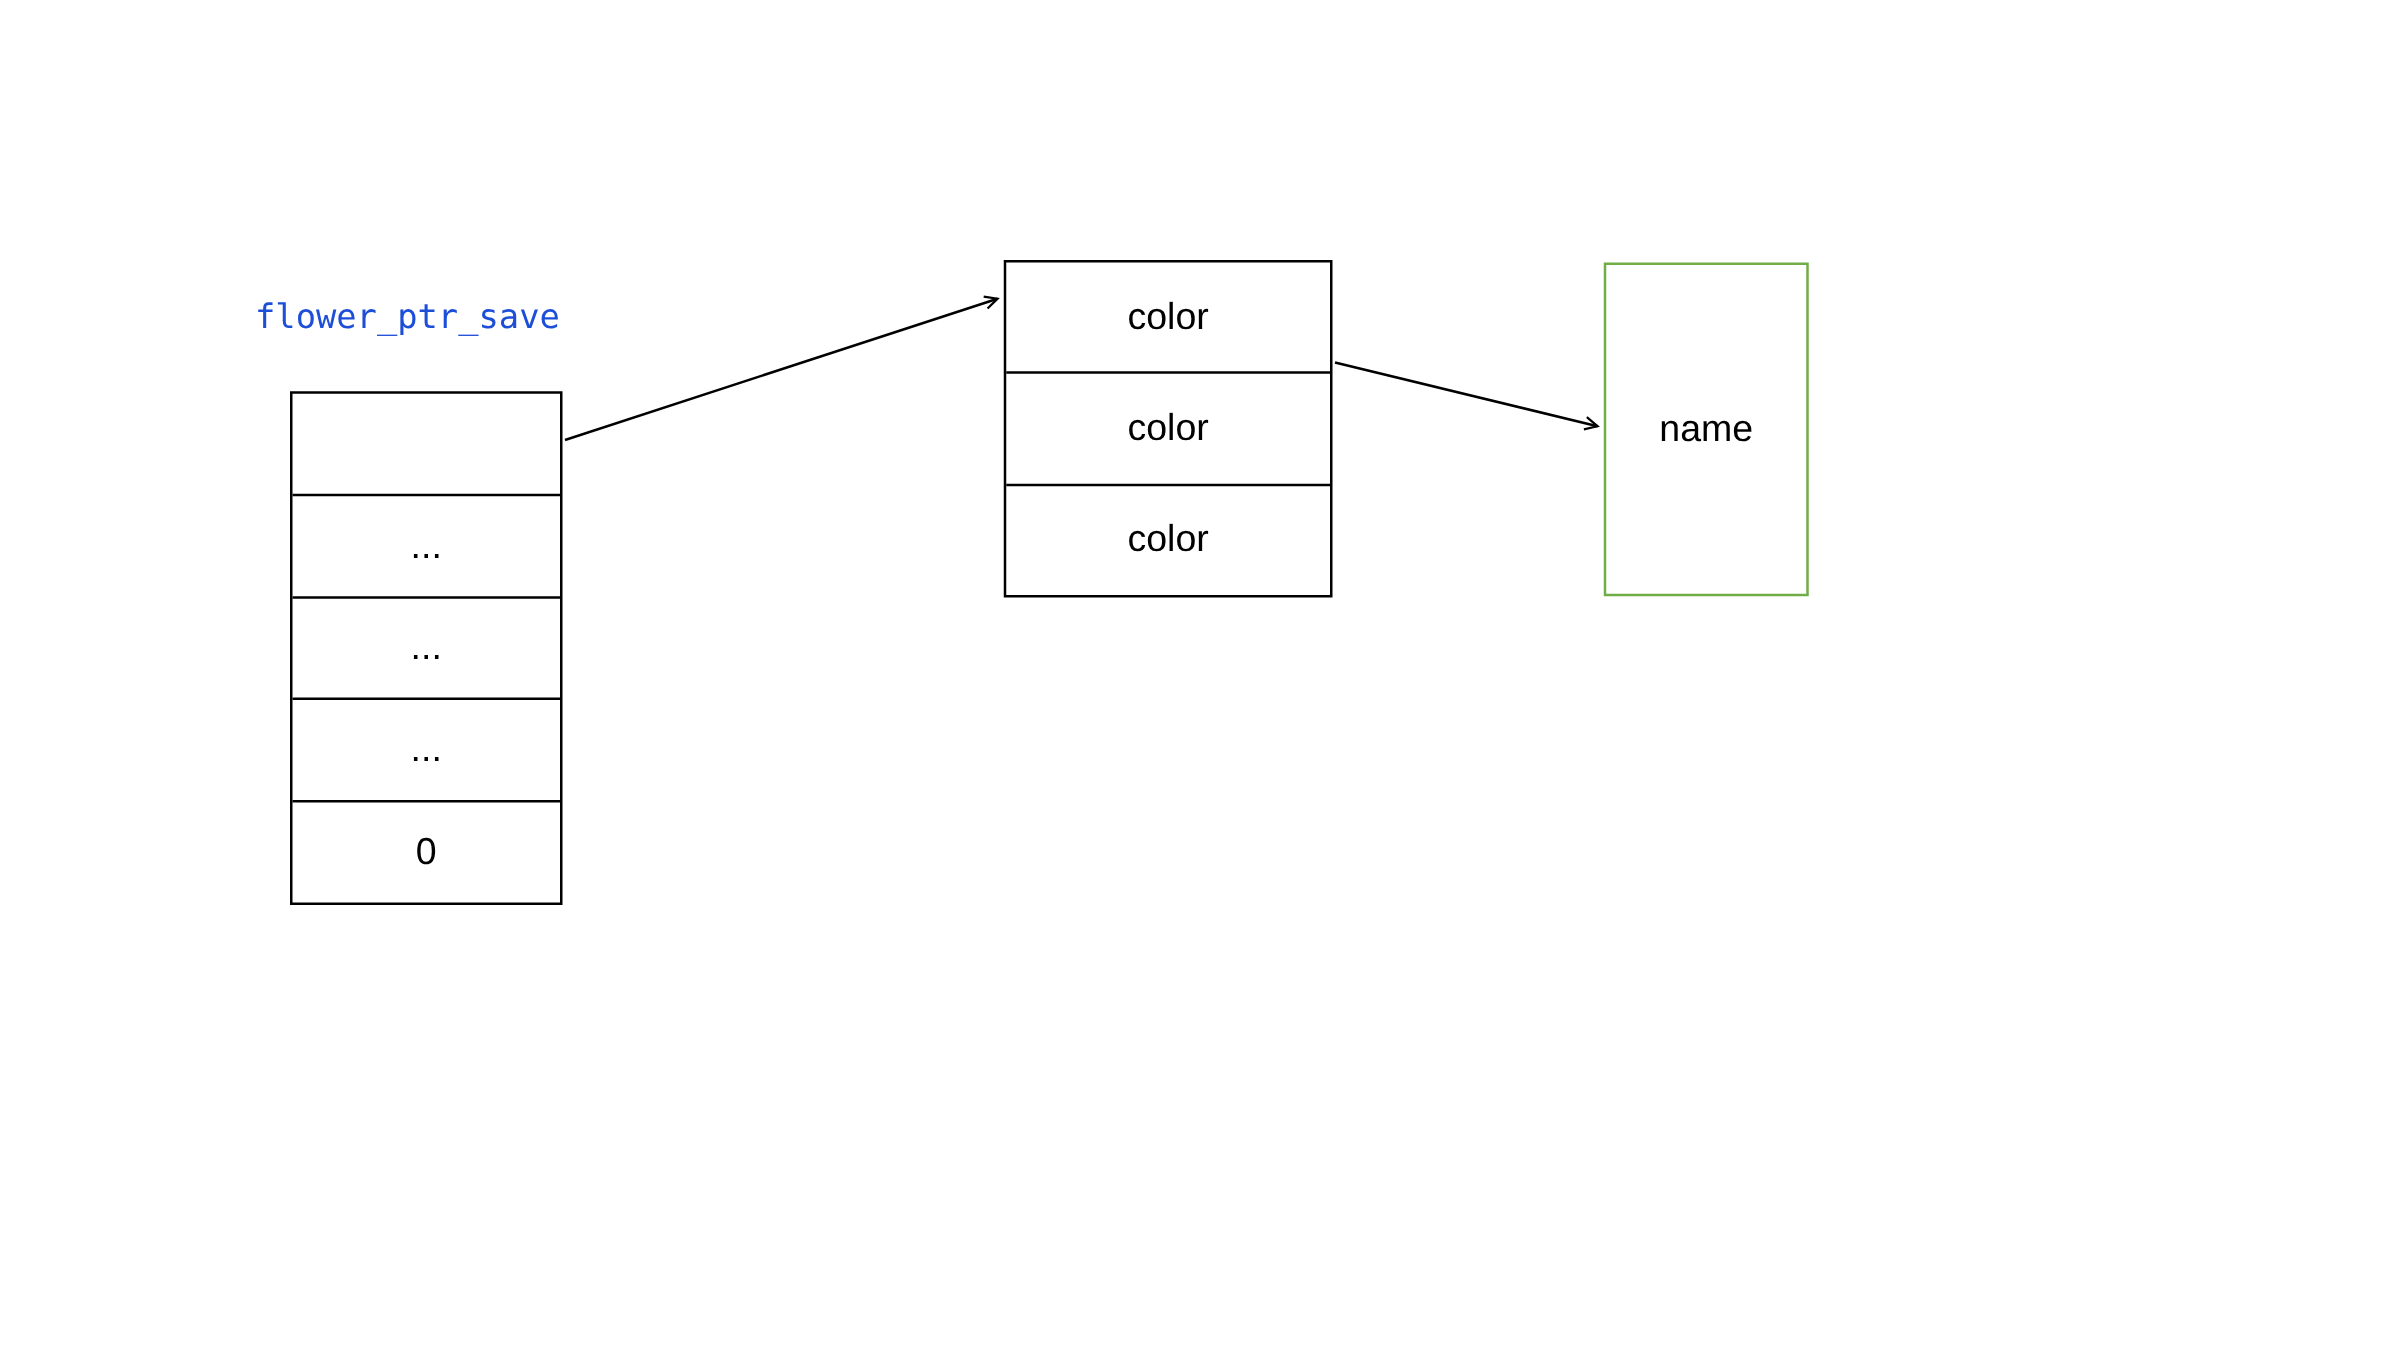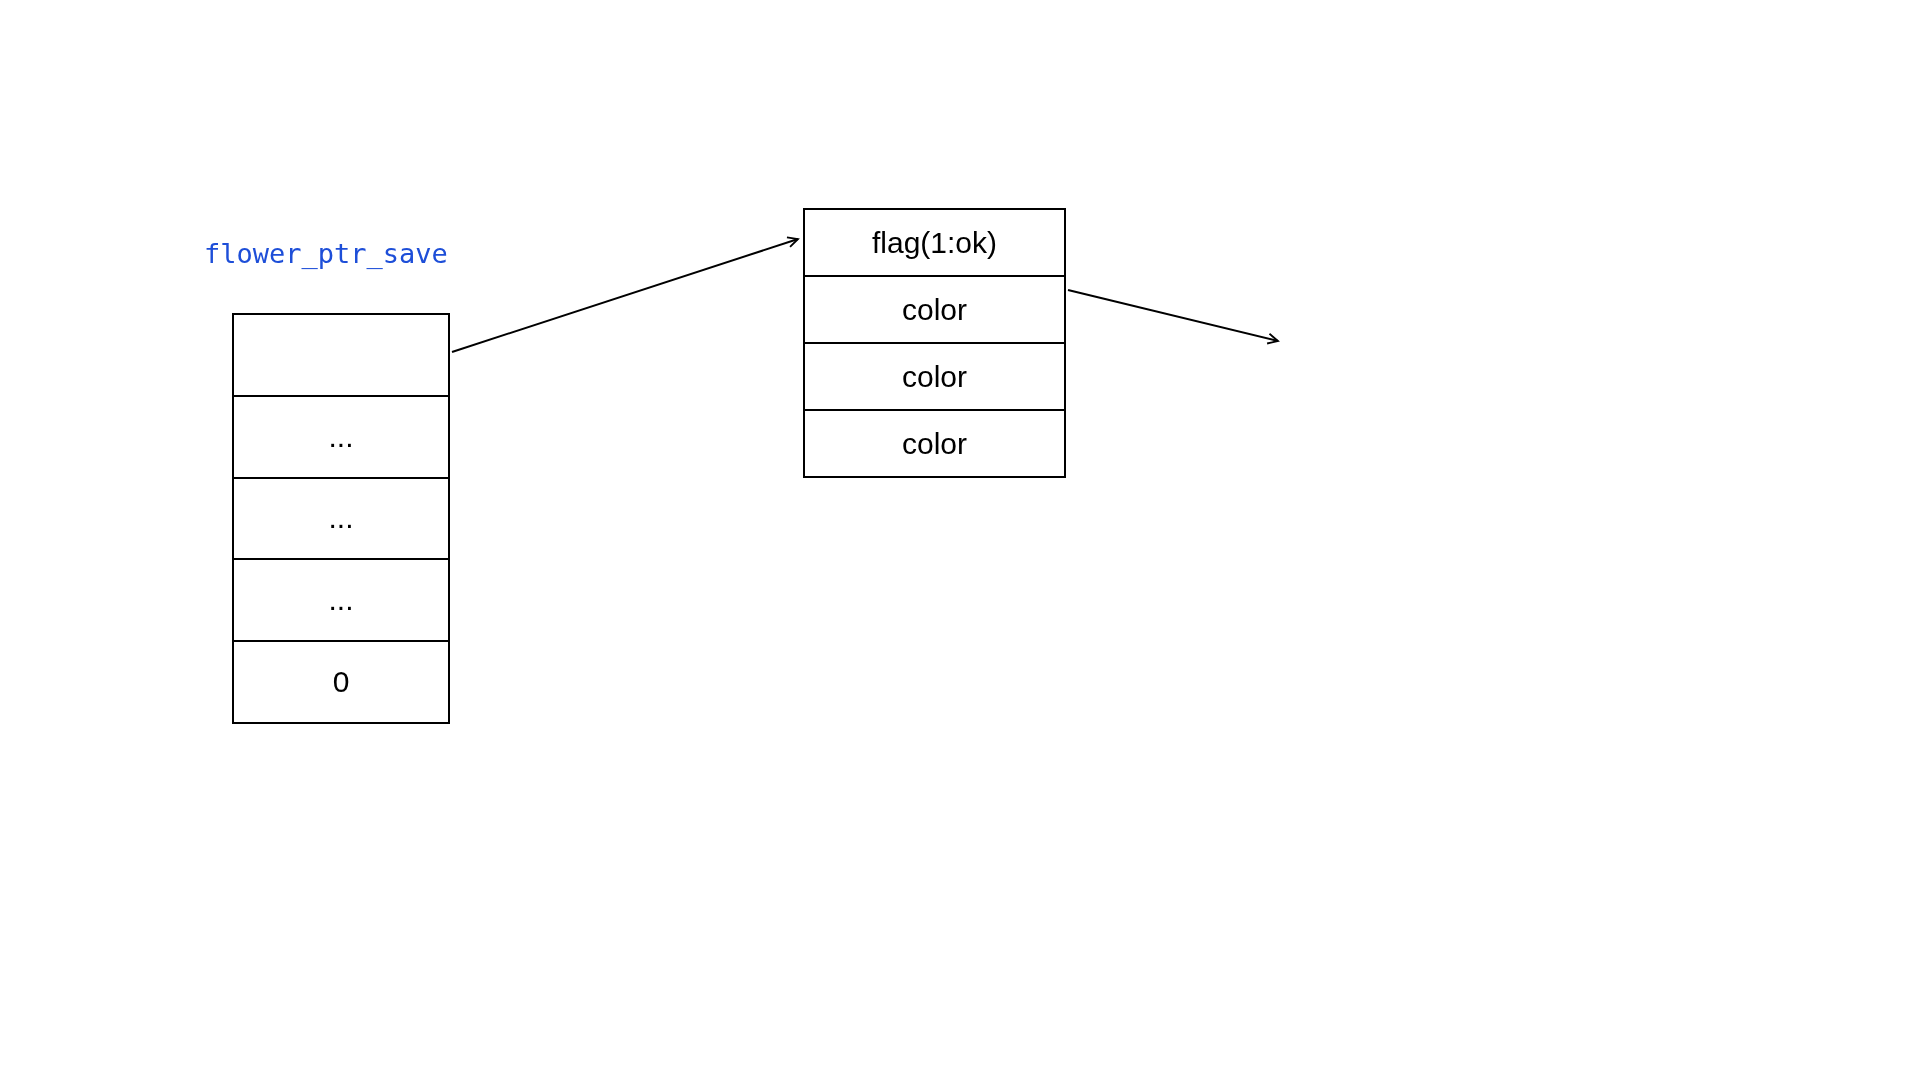--- a/index.html
+++ b/index.html
@@ -95,26 +95,28 @@
 
   <div class="mem-table pointer-array">
     <div class="cell"></div>
     <div class="cell">...</div>
     <div class="cell">...</div>
     <div class="cell">...</div>
     <div class="cell">0</div>
   </div>
 
   <div class="mem-table flower-struct">
-    <div class="cell">flag(1:ok)</div>
     <div class="cell">color</div>
     <div class="cell">color</div>
     <div class="cell">color</div>
   </div>
 
+  <div class="name-box">
+    <span>name</span>
+  </div>
 
   <svg class="arrow-layer" viewBox="0 0 1920 1080">
     <defs>
       <marker id="openArrow" markerWidth="14" markerHeight="14" refX="11" refY="6" orient="auto" markerUnits="userSpaceOnUse">
         <path d="M1,1 L11,6 L1,11" fill="none" stroke="#000000" stroke-width="1.8"></path>
       </marker>
     </defs>
     <line x1="452" y1="352" x2="798" y2="239" stroke="#000000" stroke-width="2" marker-end="url(#openArrow)"></line>
     <line x1="1068" y1="290" x2="1278" y2="341" stroke="#000000" stroke-width="2" marker-end="url(#openArrow)"></line>
   </svg>

